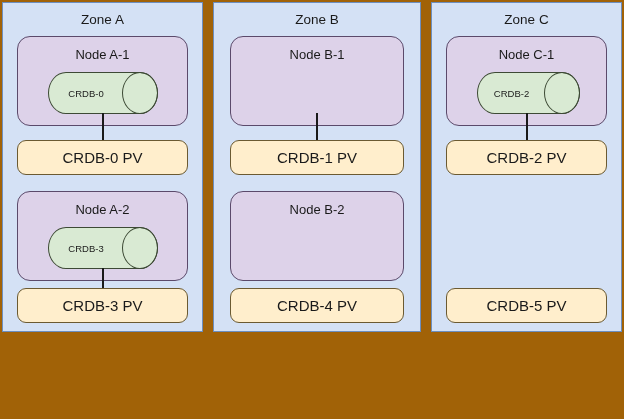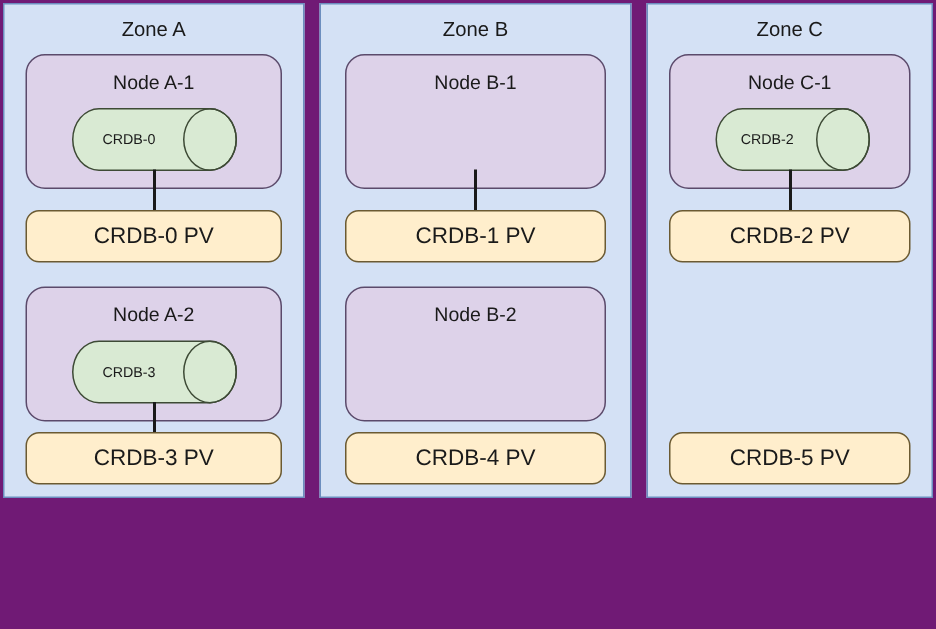--- a/index.html
+++ b/index.html
@@ -11,21 +11,21 @@
     width: 624px;
     height: 419px;
     overflow: hidden;
     font-family: "Liberation Sans", sans-serif;
   }
 
   #canvas {
     position: relative;
     width: 624px;
     height: 419px;
-    background: #701a75;
+    background: #a16207;
   }
 
   .zone {
     position: absolute;
     top: 2px;
     height: 330px;
     background: #d4e1f5;
     border: 1px solid #6c8ebf;
     box-sizing: border-box;
   }

